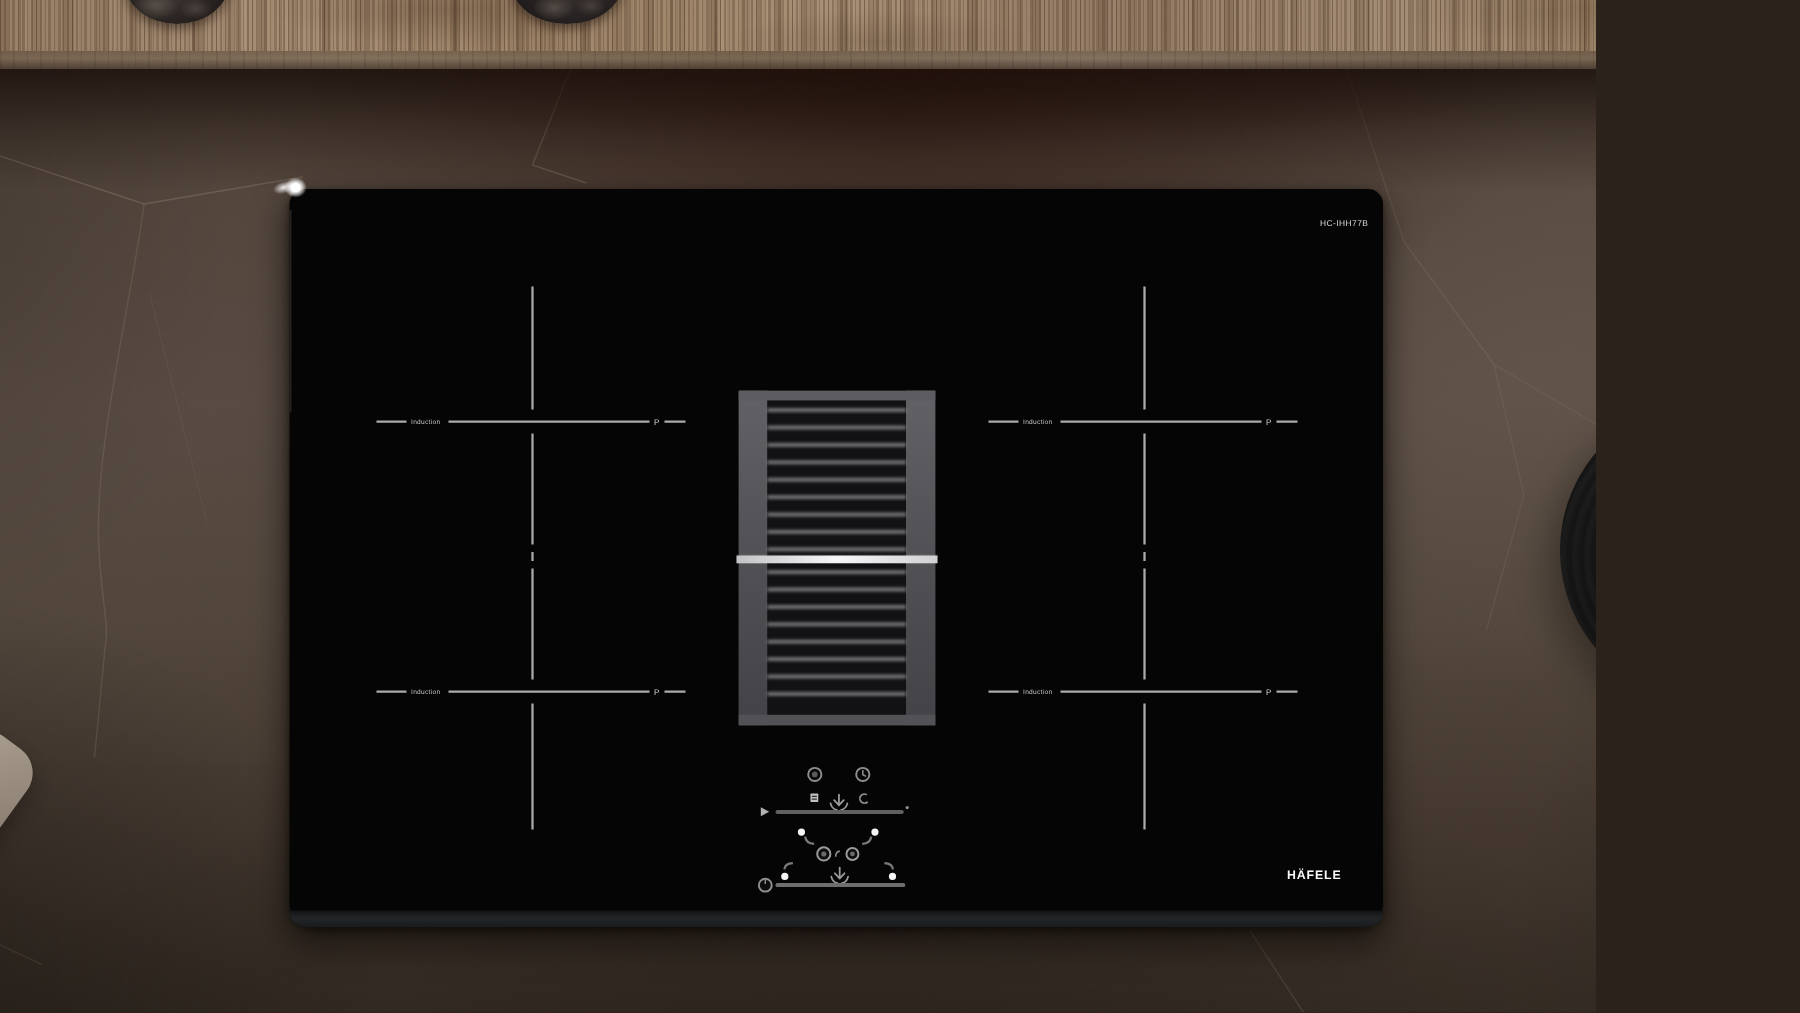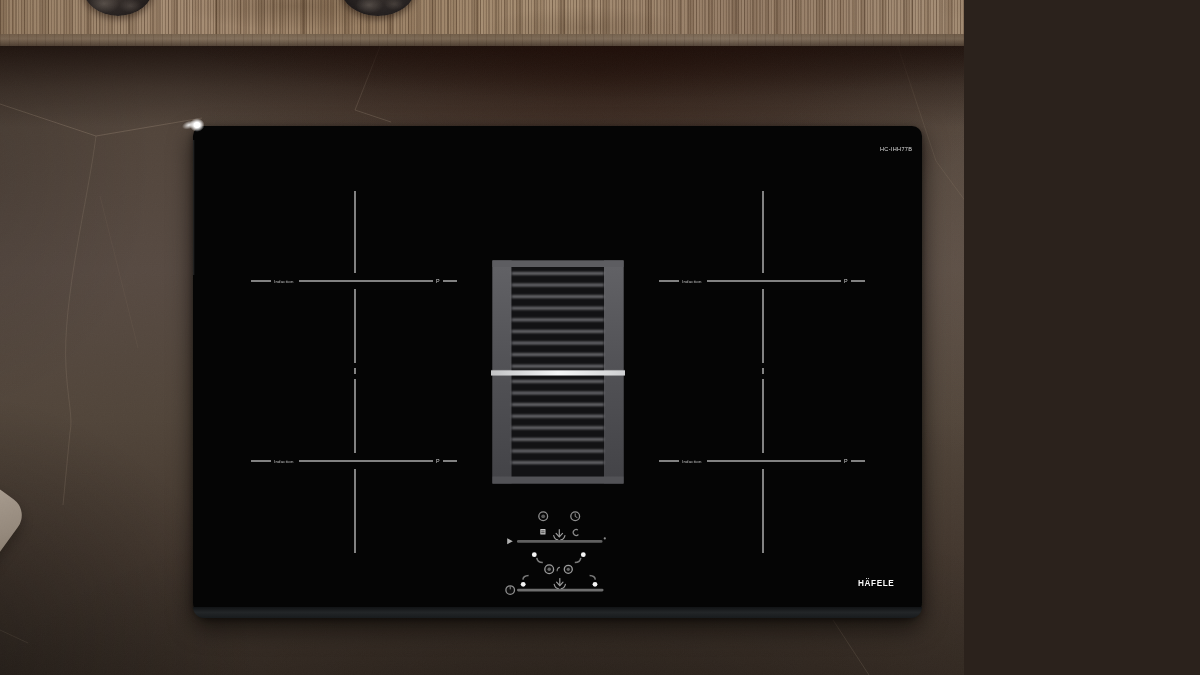--- a/index.html
+++ b/index.html
@@ -1,16 +1,16 @@
 <!DOCTYPE html>
 <html><head>
 <meta charset="utf-8">
 <style>
   html,body{margin:0;padding:0;background:#2b221c;}
-  #stage{position:relative;width:964px;height:675px;overflow:hidden;
+  #stage{position:relative;width:1064px;height:675px;overflow:hidden;
          font-family:"Liberation Sans",sans-serif;}
   #stage *{position:absolute;}
   svg{display:block;}
 </style>
 </head>
 <body>
 <div id="stage">
 
 <div id="counter" style="left:0;top:0;width:1200px;height:675px;background:
  radial-gradient(430px 300px at 1030px 245px, rgba(118,103,88,.30), rgba(0,0,0,0) 72%),

